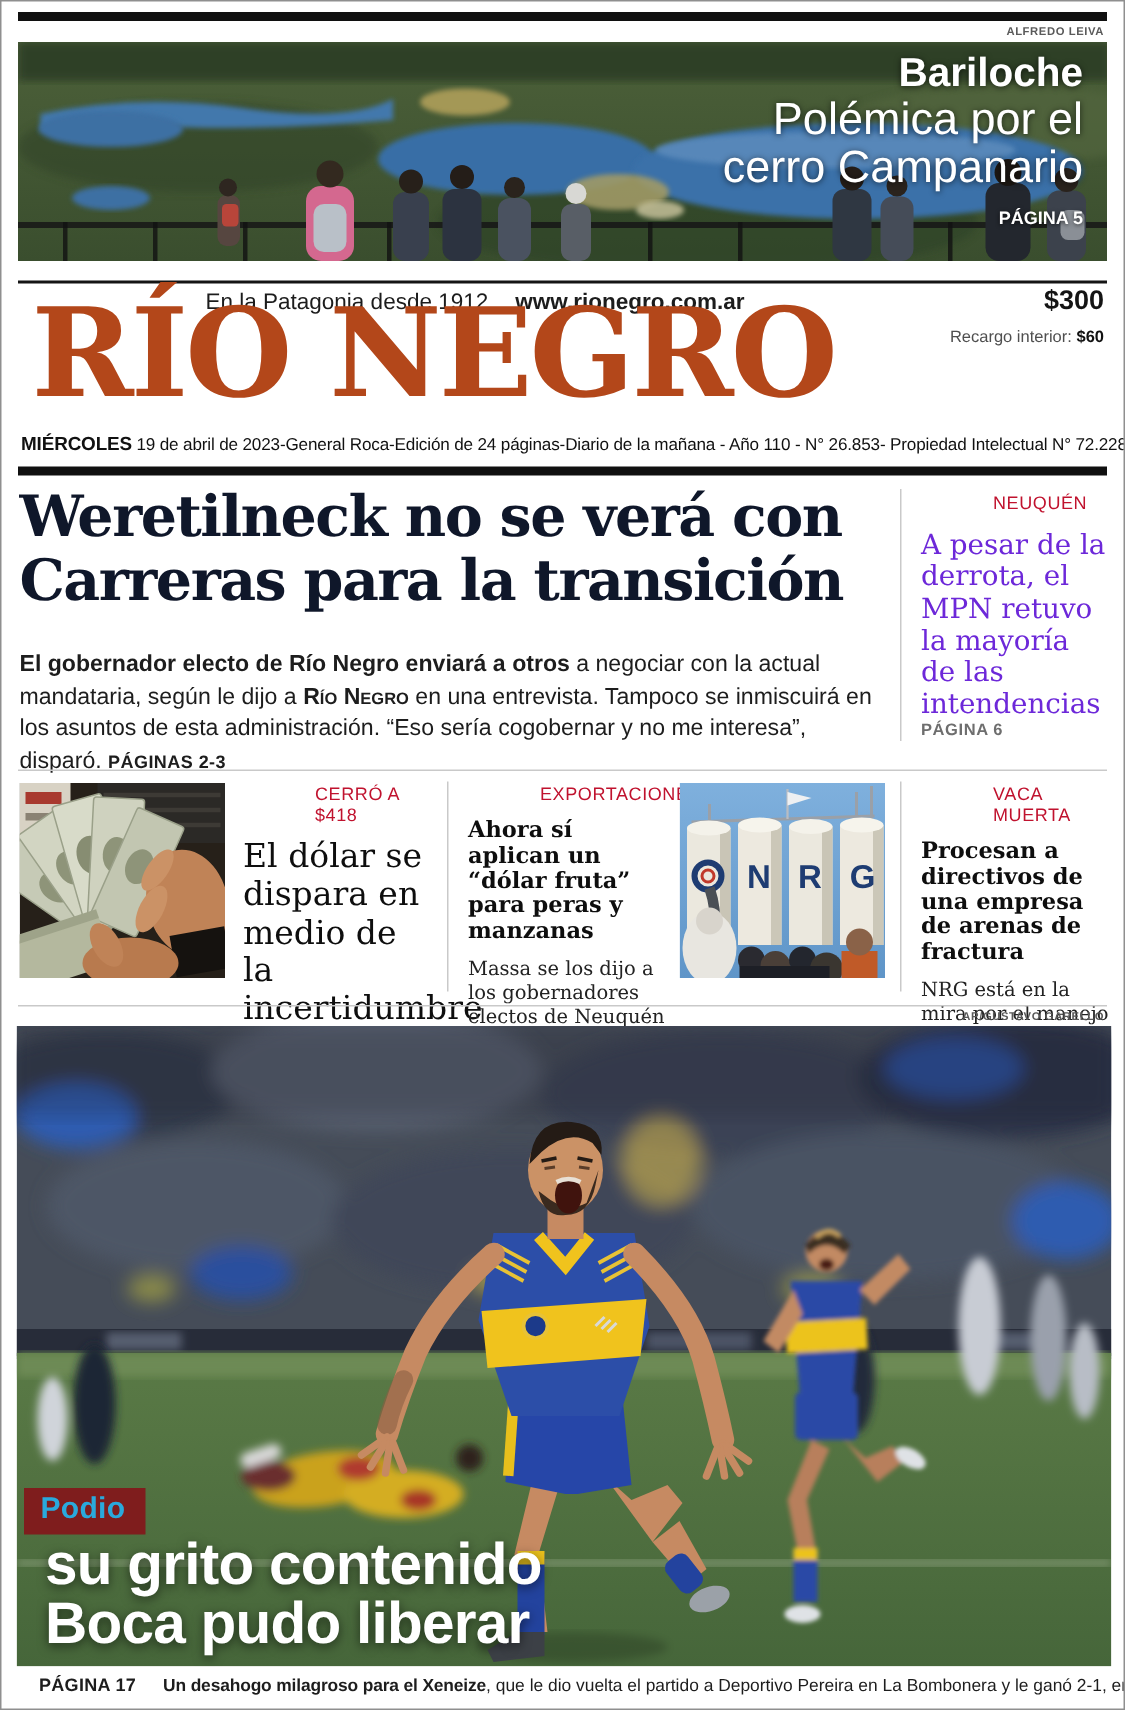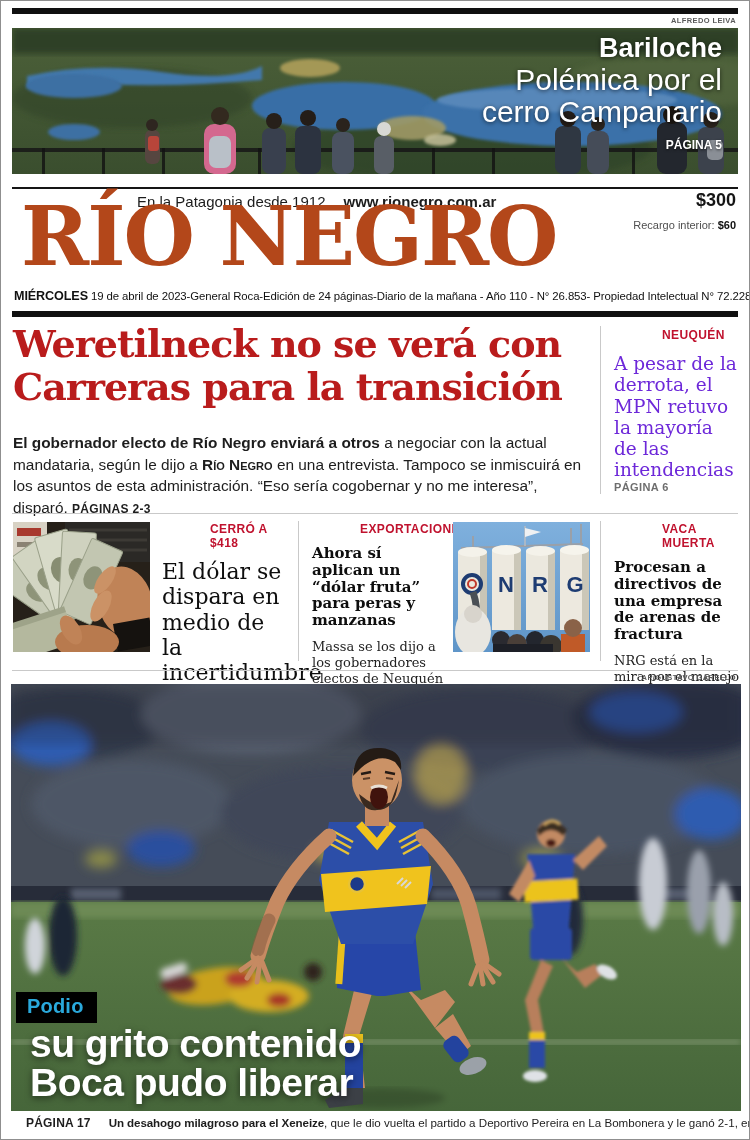--- a/index.html
+++ b/index.html
@@ -7,21 +7,21 @@
     --ink:#141414; --muted:#6e6e6e; --rule:#c9c9c9;
   }
   html,body{margin:0;padding:0;background:#e9e9e9;}
   .page{
     position:relative; width:750px; height:1140px; margin:0 auto;
     background:#fff; border:1px solid #8f8f8f; box-sizing:border-box;
     font-family:"Liberation Sans", sans-serif; color:var(--ink); overflow:hidden;
   }
   .abs{position:absolute;}
   .serif{font-family:"DejaVu Serif", serif;}
-  .kicker{color:var(--accent); font-size:12px; font-weight:bold; letter-spacing:.4px;padding-left:48px;}
+  .kicker{color:var(--accent); font-size:12px; font-weight:normal; letter-spacing:.4px;padding-left:48px;}
   .pageref{color:var(--muted); font-size:11px; letter-spacing:.4px; font-weight:bold;}
 
   
   #top-bar{left:11px; right:11px; top:7px; height:6px; background:#101010;}
   #top-credit{right:13px; top:15px; font-size:7.5px; color:#5a5a5a; letter-spacing:.4px; font-weight:bold;}
   #top-photo{left:11px; right:11px; top:27px; height:146px; overflow:hidden;}
   #top-photo svg{display:block;}
   #top-overlay{position:absolute; right:16px; top:6px; text-align:right; color:#fff;}
   #top-overlay .b-kicker{font-size:27px; font-weight:bold; text-shadow:0 1px 4px rgba(0,0,0,.65); line-height:1.1;}
   #top-overlay .b-line{font-size:30px; font-weight:normal; line-height:1.08; text-shadow:0 1px 4px rgba(0,0,0,.65);}
@@ -36,21 +36,21 @@
   #price-block{right:13px; top:189px; text-align:right;}
   #price{font-size:18px; font-weight:bold;}
   #surcharge{font-size:11px; color:#4f4f4f; margin-top:8px;}
   #surcharge b{color:#111;}
   #dateline{left:13px; top:288px; font-size:11.4px; letter-spacing:-0.1px; white-space:nowrap; color:#111;}
   #dateline .day{font-size:12.6px; font-weight:bold; margin-right:3px;}
   #bar2{left:11px; right:11px; top:310px; height:6px; background:#101010;}
 
   
   #main-headline{left:12px; top:321px; width:578px; font-weight:bold; font-size:38px;
-                 line-height:1.14; letter-spacing:-1px; color:#b91c1c;}
+                 line-height:1.14; letter-spacing:-1px; color:#0f172a;}
   #main-lede{left:12px; top:431px; width:578px; font-size:15.4px; line-height:1.4; color:#1d1d1d;}
   #main-lede .sc{font-variant:small-caps; font-weight:bold;}
   #main-lede .pgs{font-size:12px; font-weight:bold; letter-spacing:.3px;}
   .vrule{width:1px; background:var(--rule);}
   #vr-neuquen{left:599px; top:325px; height:168px;}
   #neuquen{left:613px; top:327px; width:126px;}
   #neuquen .headline{font-size:18.5px; line-height:1.15; margin-top:11px; color:#6d28d9;}
   #neuquen .pageref{}
 
   
@@ -67,21 +67,21 @@
   #exports .pageref{margin-top:11px;}
   #silos-photo{left:452px; top:521px; width:137px; height:130px;}
   #vr-mid2{left:599px; top:520px; height:140px;}
   #vaca{left:613px; top:521px; width:126px;}
   #vaca .pageref{margin-top:11px;}
 
   
   #rule-photo-top{left:11px; right:11px; top:669px; height:1px; background:var(--rule);}
   #ap-credit{right:13px; top:672px; font-size:7.5px; color:#5a5a5a; letter-spacing:.4px; font-weight:bold;}
   #boca-photo{left:10px; top:683px; width:730px; height:427px; overflow:hidden;}
-  #podio{position:absolute; left:5px; top:308px; background:#000000; color:var(--podio);
+  #podio{position:absolute; left:5px; top:308px; background:#7f1d1d; color:var(--podio);
          font-size:20px; font-weight:bold; padding:3px 13px 5px 11px; letter-spacing:.2px;}
   #boca-headline{position:absolute; left:19px; top:340px; color:#fff; font-size:39px; font-weight:bold;
                  line-height:1.0; letter-spacing:-.5px; text-shadow:0 2px 7px rgba(0,0,0,.55);}
 
   
   #bottom-strip{left:14px; right:12px; top:1115px; font-size:11.6px; color:#1d1d1d; white-space:nowrap;}
   #bottom-strip .pg{font-weight:bold; font-size:12px; margin-right:18px; letter-spacing:.2px;padding-left:11px;}
   #bottom-strip b{letter-spacing:-.1px;}
 </style>
 </head>

